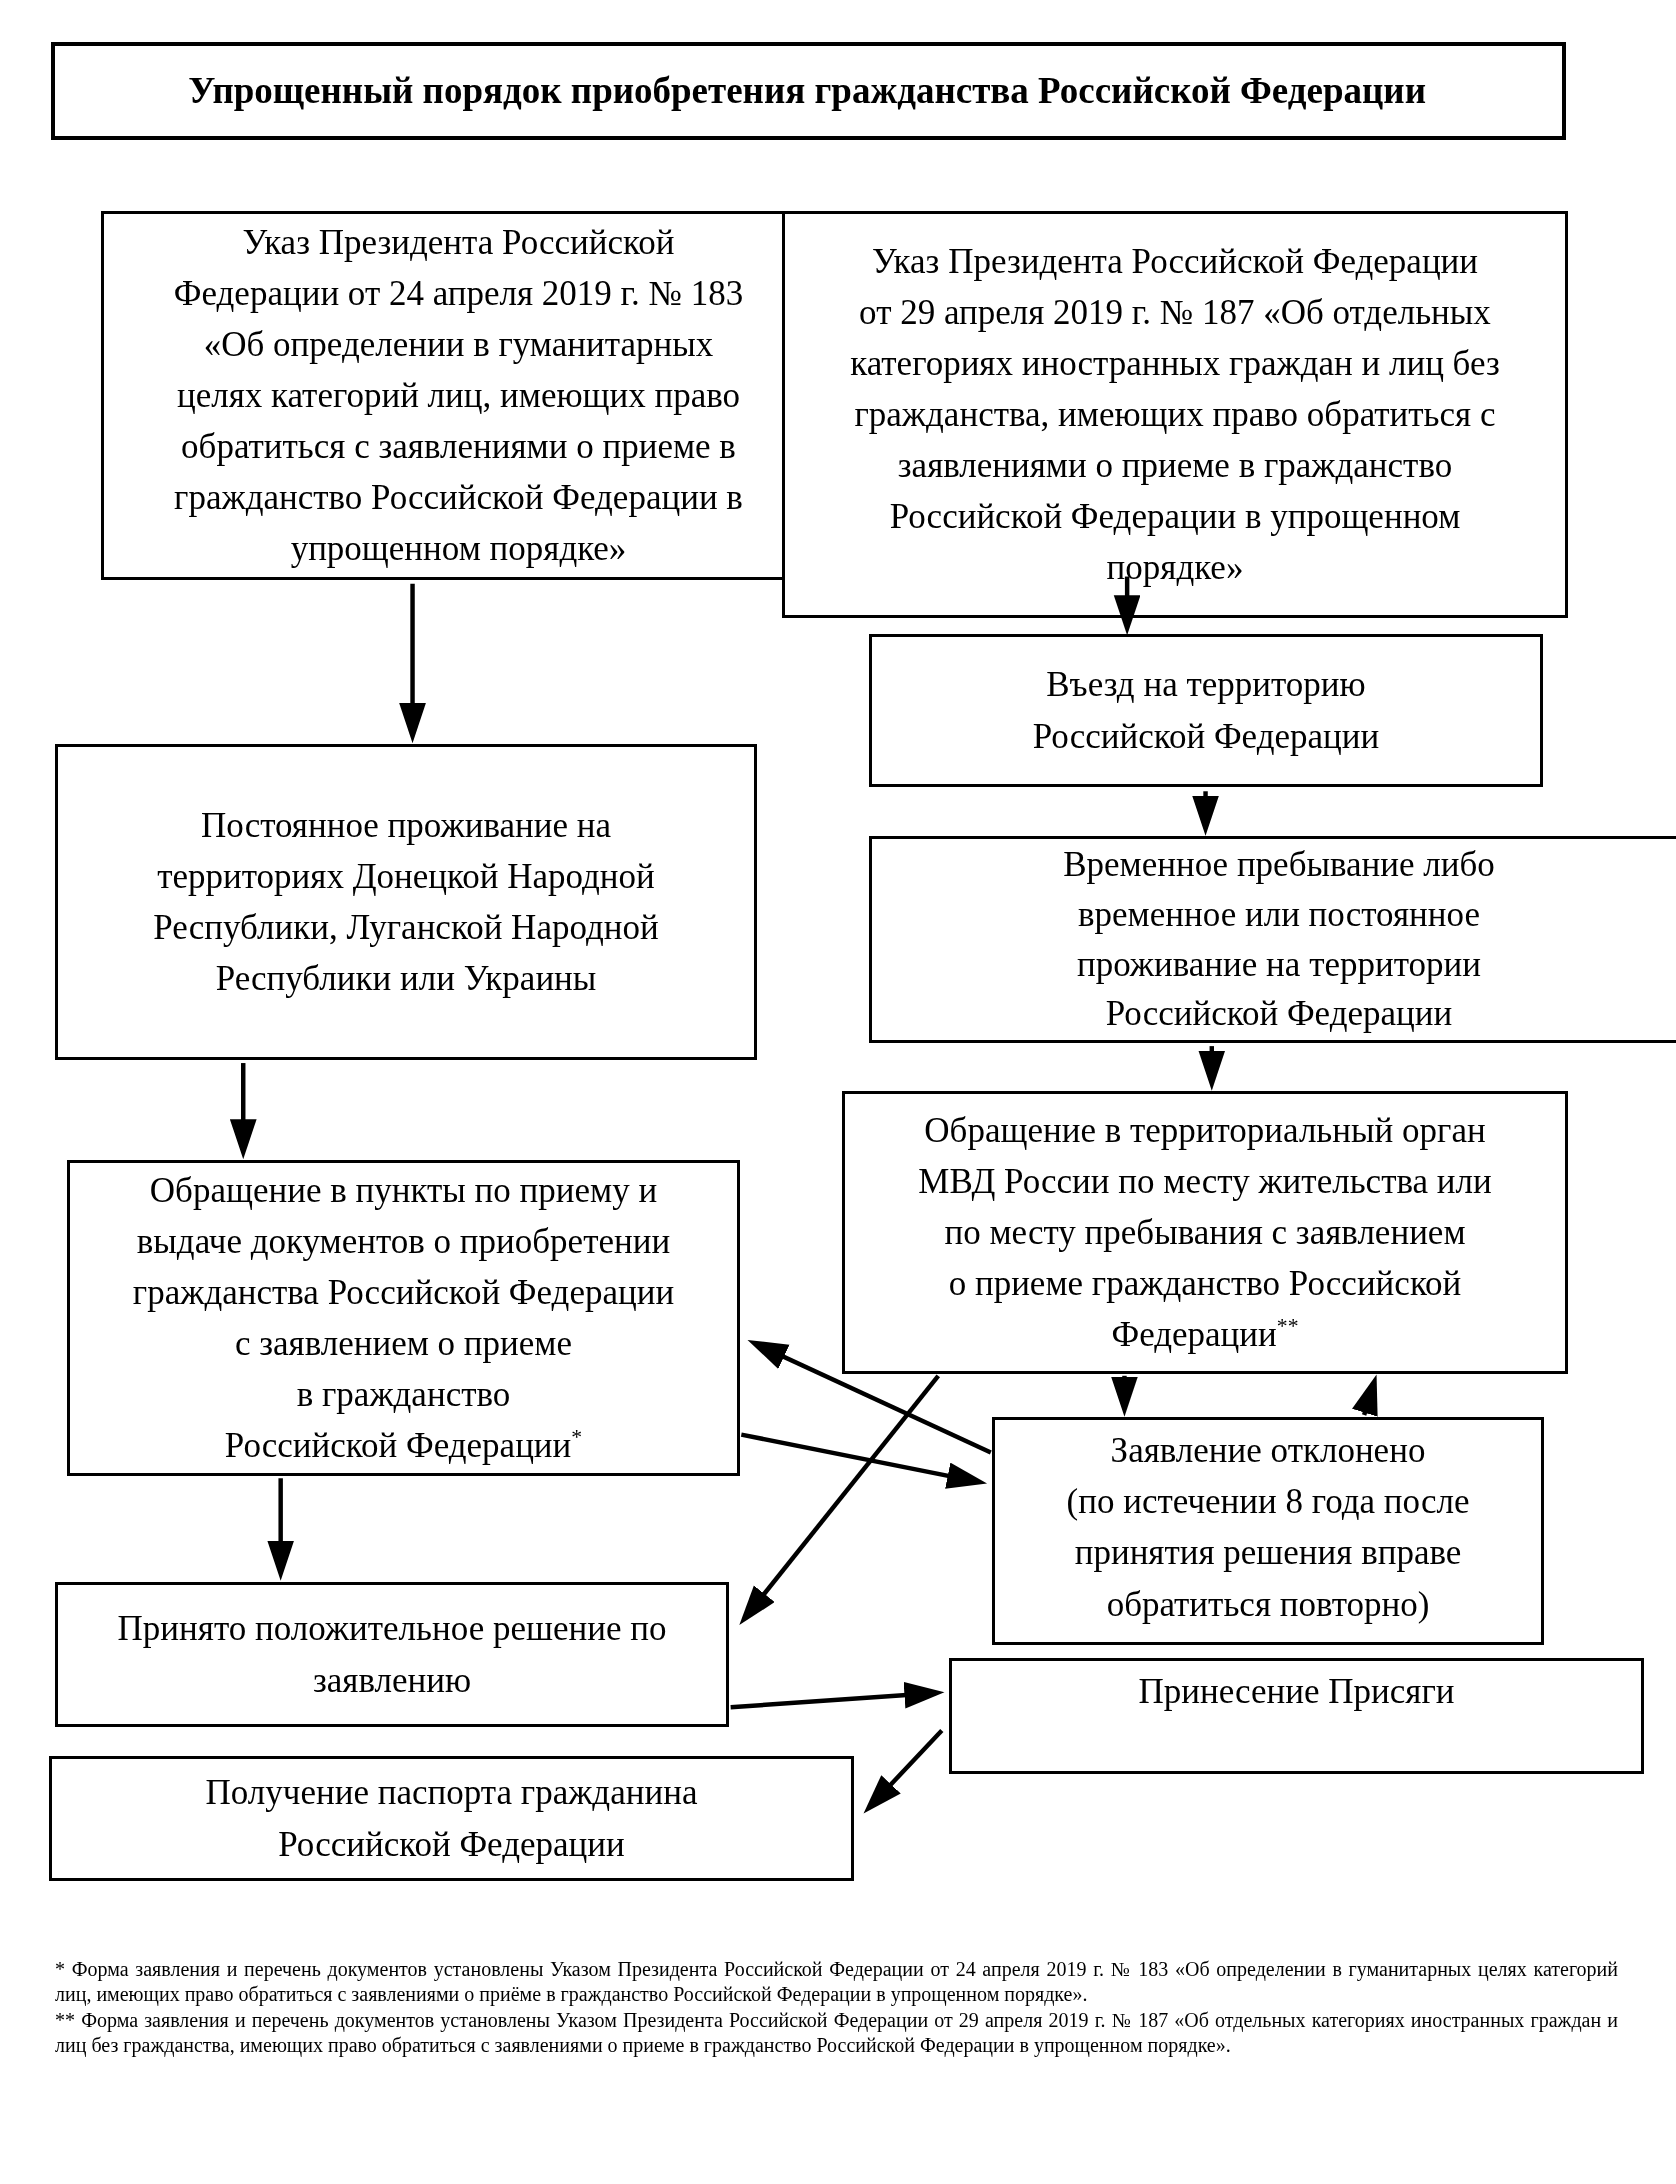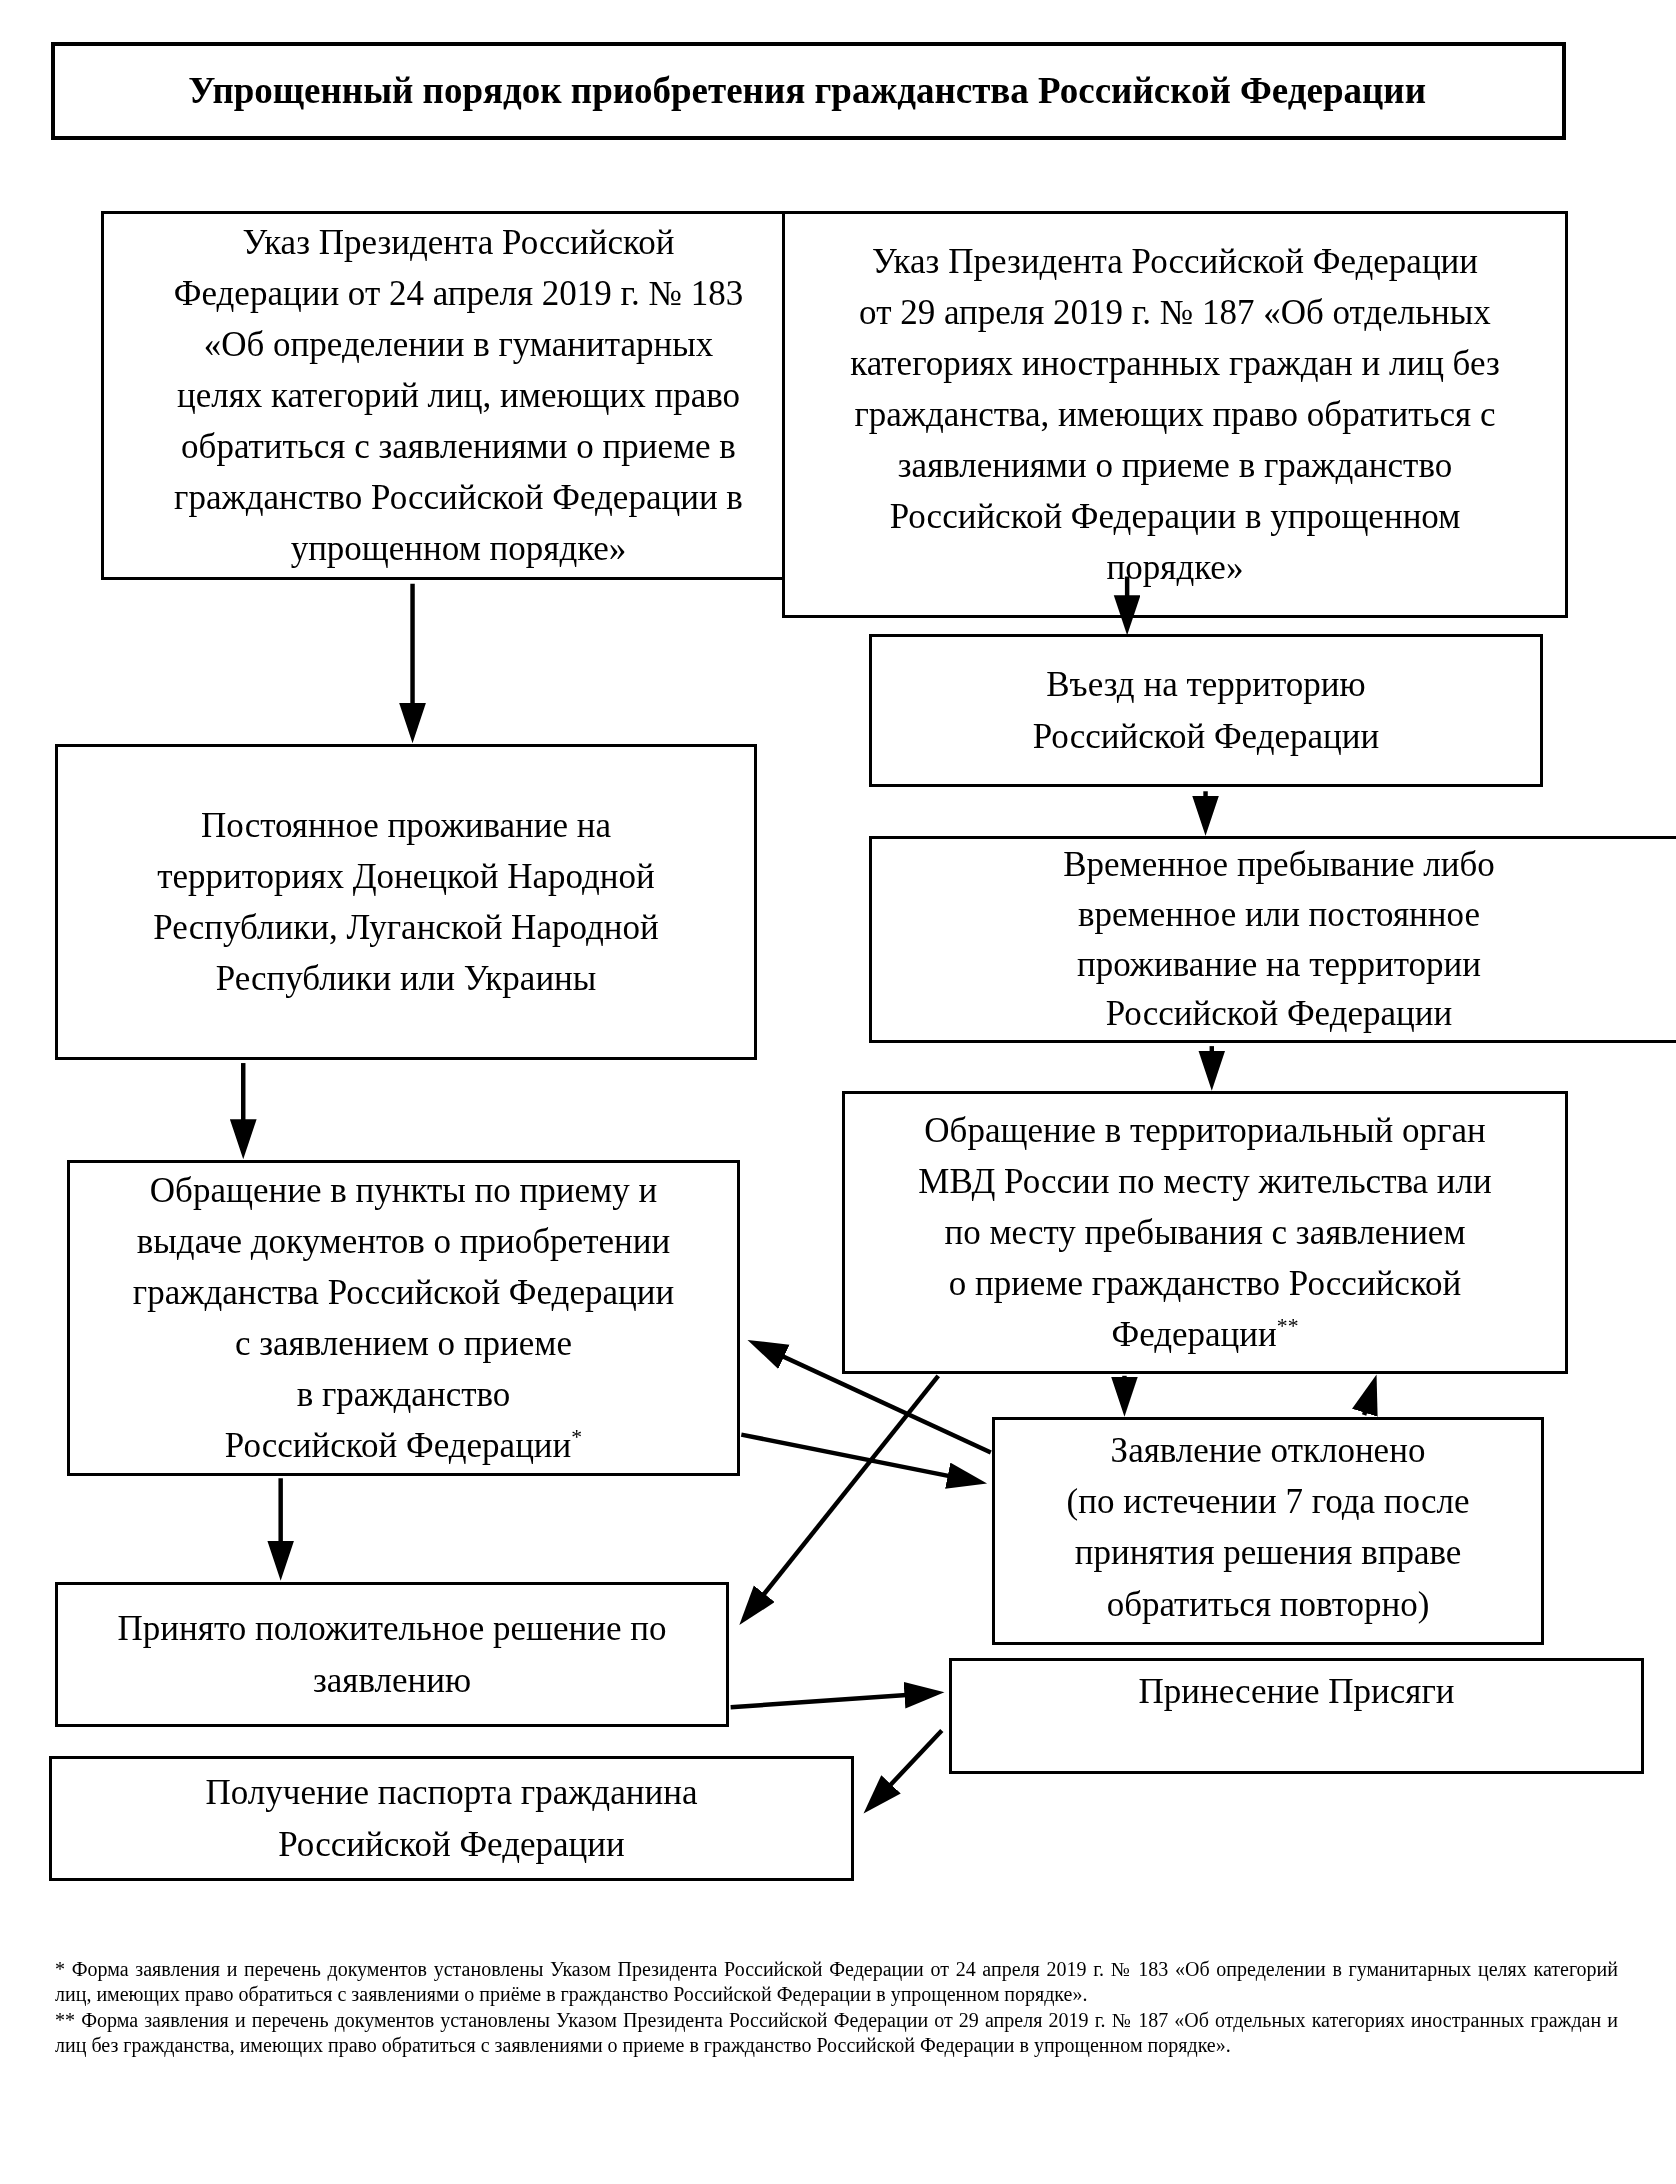--- a/index.html
+++ b/index.html
@@ -88,21 +88,21 @@
 выдаче документов о приобретении
 гражданства Российской Федерации
 с заявлением о приеме
 в гражданство
 Российской Федерации</span><span class="sup">*</span>
     </div>
   </div>
 
   <div class="box top-align" style="left:992px; top:1417px; width:552px; height:228px;">
     <span class="txt">Заявление отклонено
-(по истечении 7 года после
+(по истечении 8 года после
 принятия решения вправе
 обратиться повторно)</span>
   </div>
 
   <div class="box" style="left:55px; top:1582px; width:674px; height:145px;">
     <span class="txt">Принято положительное решение по
 заявлению</span>
   </div>
 
   <div class="box top-align" style="left:949px; top:1658px; width:695px; height:116px;">

